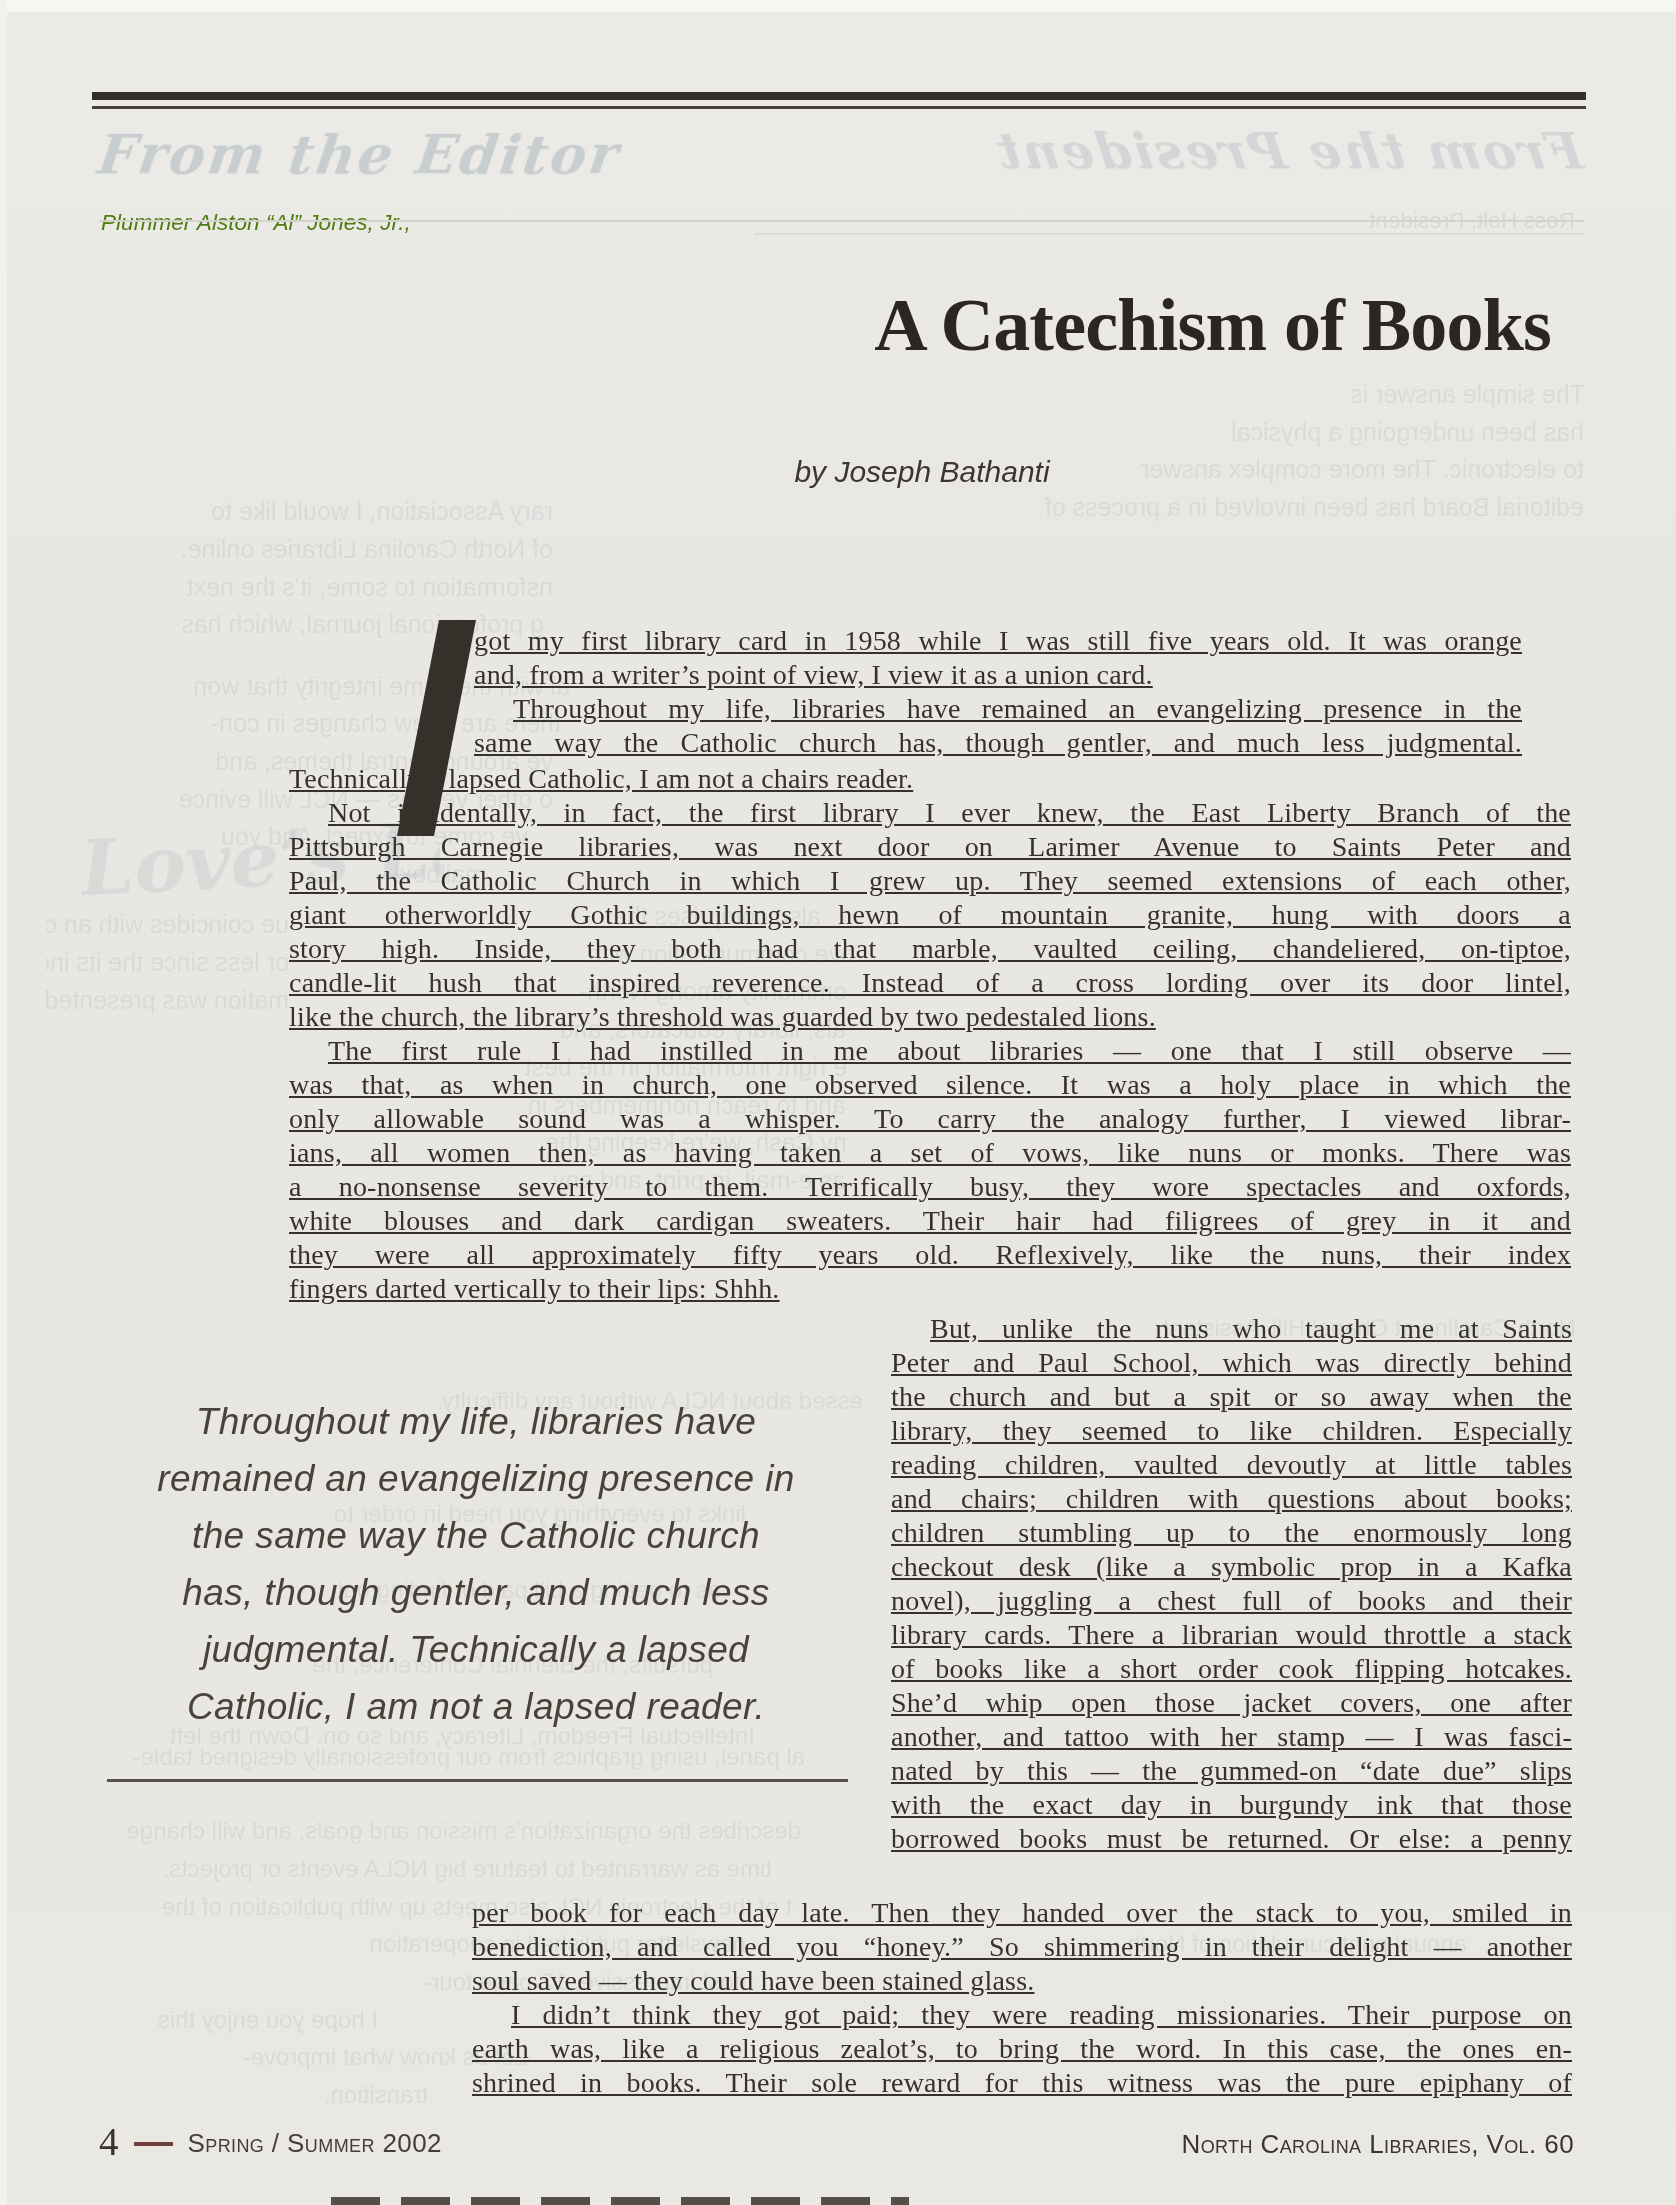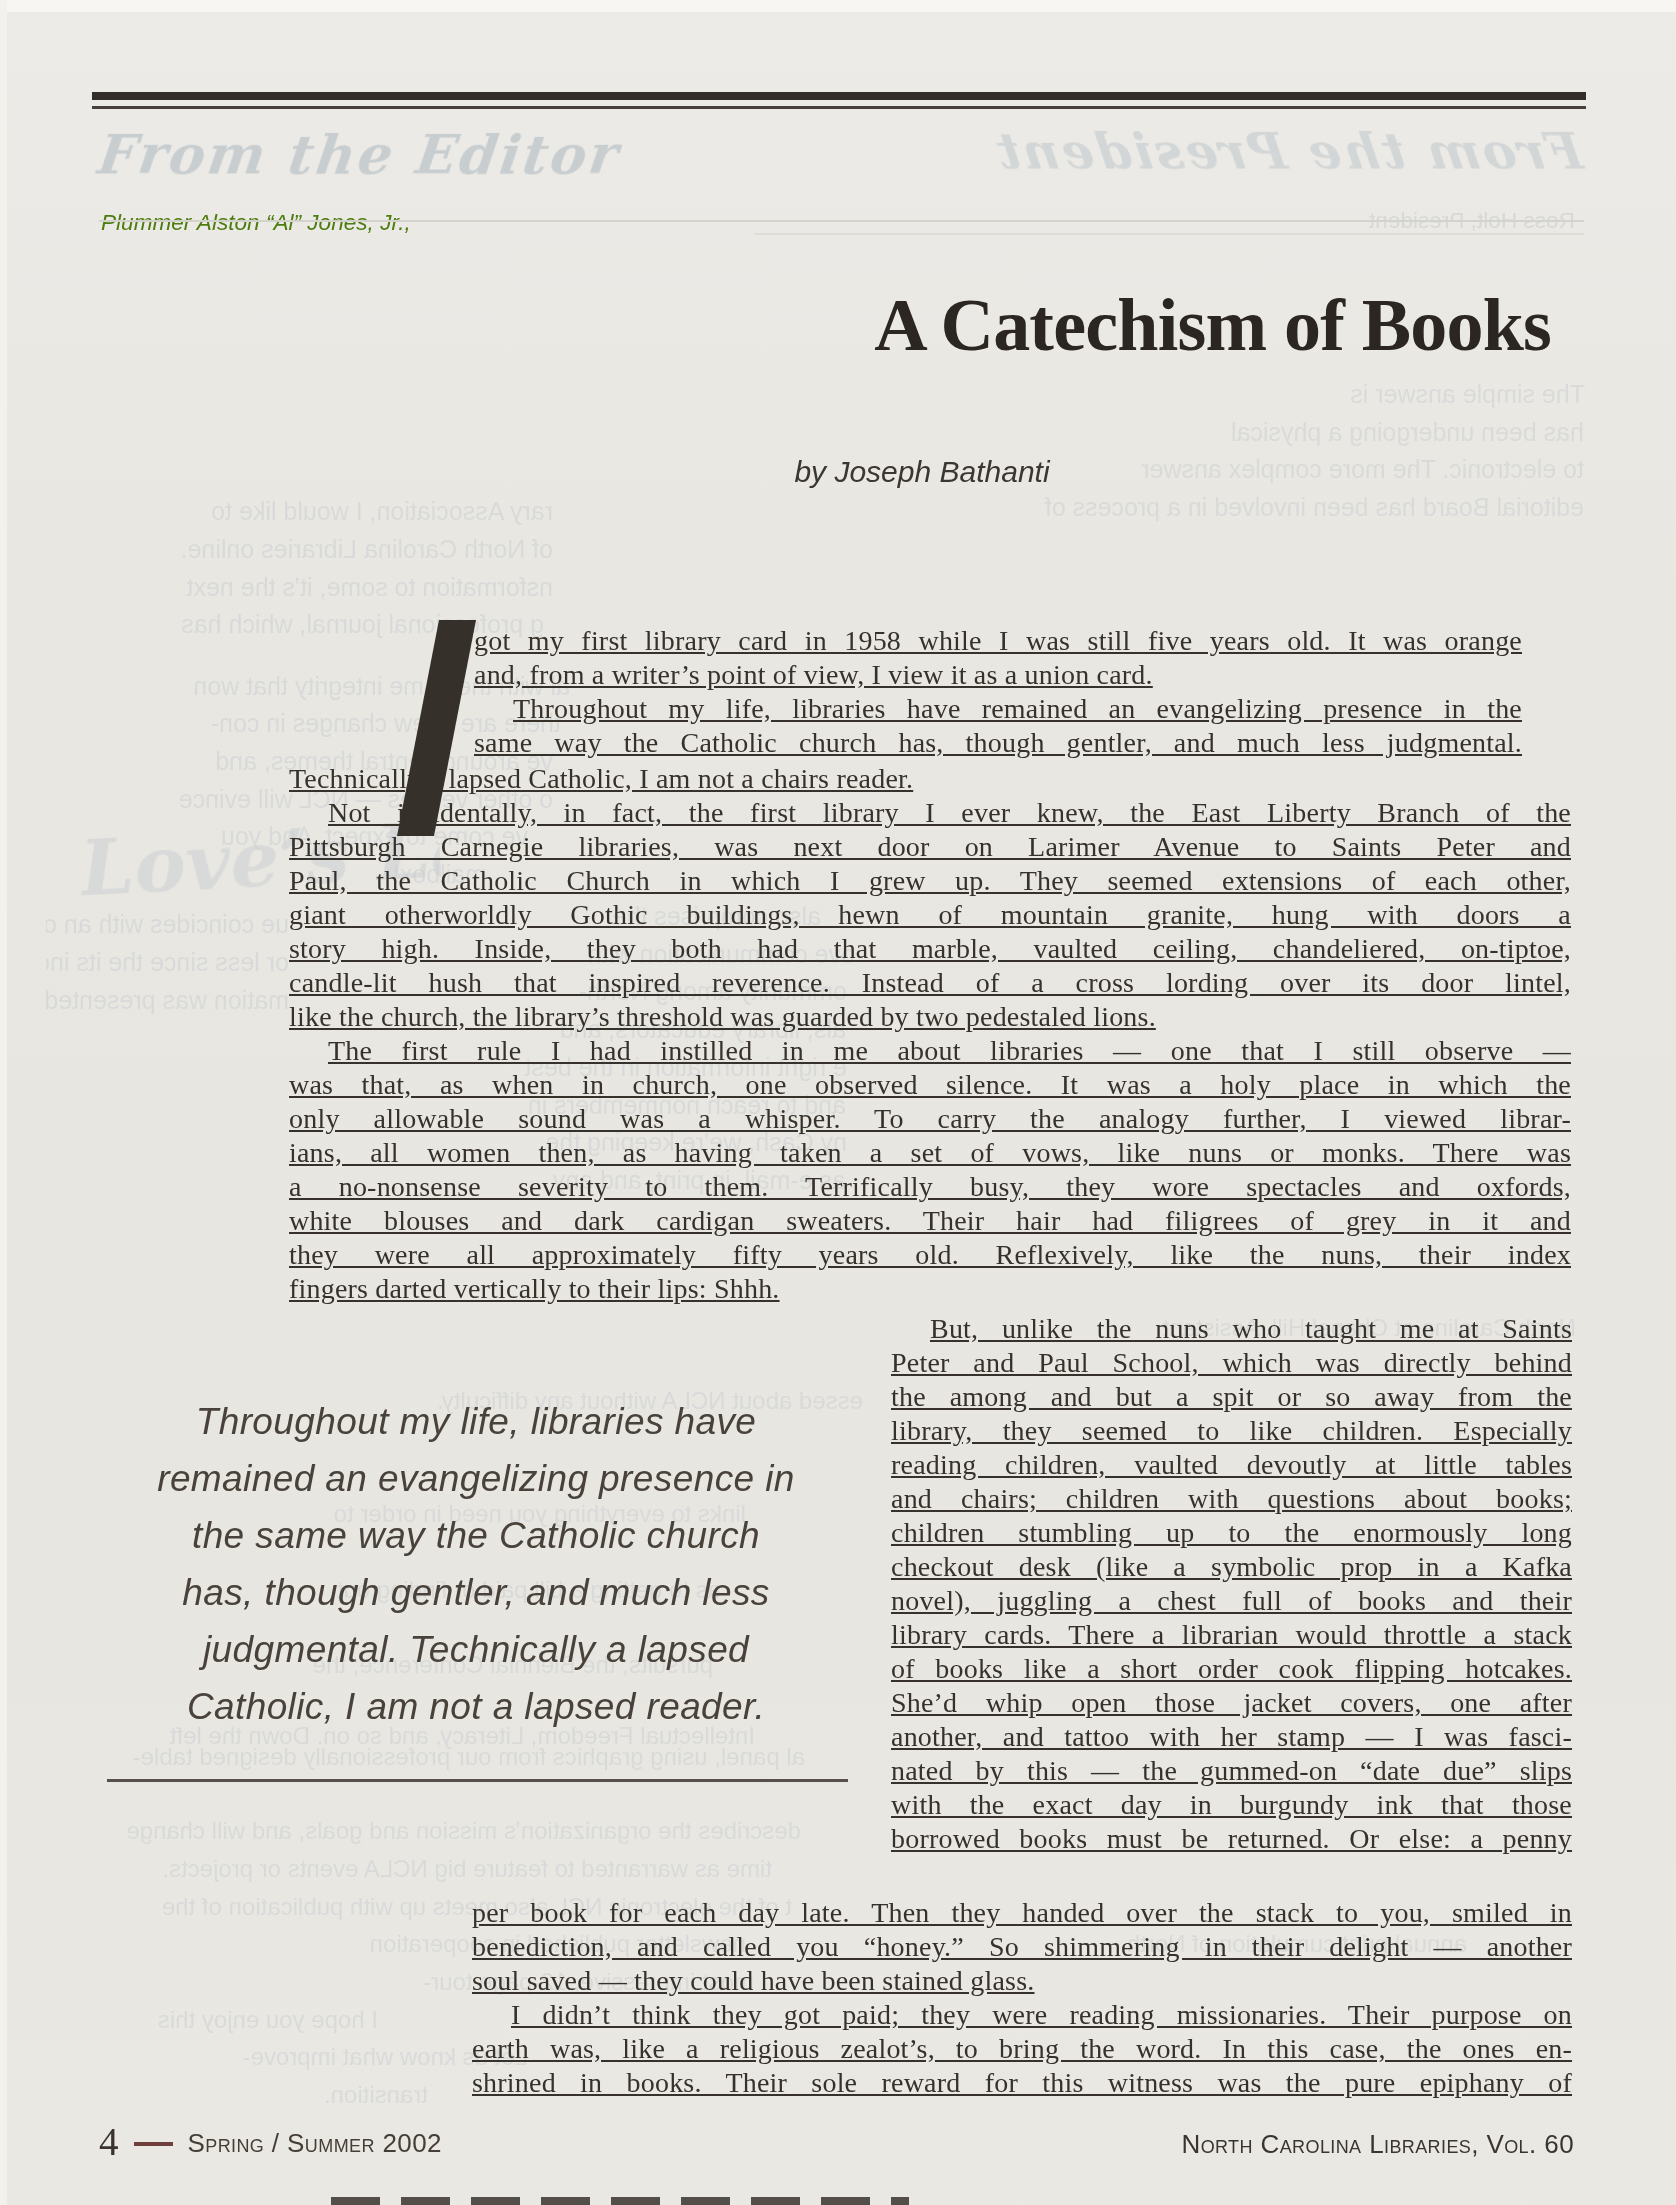--- a/index.html
+++ b/index.html
@@ -199,21 +199,21 @@
     <div class="ln">only allowable sound was a whisper. To carry the analogy further, I viewed librar-</div>
     <div class="ln">ians, all women then, as having taken a set of vows, like nuns or monks. There was</div>
     <div class="ln">a no-nonsense severity to them. Terrifically busy, they wore spectacles and oxfords,</div>
     <div class="ln">white blouses and dark cardigan sweaters. Their hair had filigrees of grey in it and</div>
     <div class="ln">they were all approximately fifty years old. Reflexively, like the nuns, their index</div>
     <div class="ln end">fingers darted vertically to their lips: Shhh.</div>
   </div>
 <div class="block" id="block-right-col">
     <div class="ln ind">But, unlike the nuns who taught me at Saints</div>
     <div class="ln">Peter and Paul School, which was directly behind</div>
-    <div class="ln">the among and but a spit or so away from the</div>
+    <div class="ln">the church and but a spit or so away when the</div>
     <div class="ln">library, they seemed to like children. Especially</div>
     <div class="ln">reading children, vaulted devoutly at little tables</div>
     <div class="ln">and chairs; children with questions about books;</div>
     <div class="ln">children stumbling up to the enormously long</div>
     <div class="ln">checkout desk (like a symbolic prop in a Kafka</div>
     <div class="ln">novel), juggling a chest full of books and their</div>
     <div class="ln">library cards. There a librarian would throttle a stack</div>
     <div class="ln">of books like a short order cook flipping hotcakes.</div>
     <div class="ln">She’d whip open those jacket covers, one after</div>
     <div class="ln">another, and tattoo with her stamp — I was fasci-</div>

